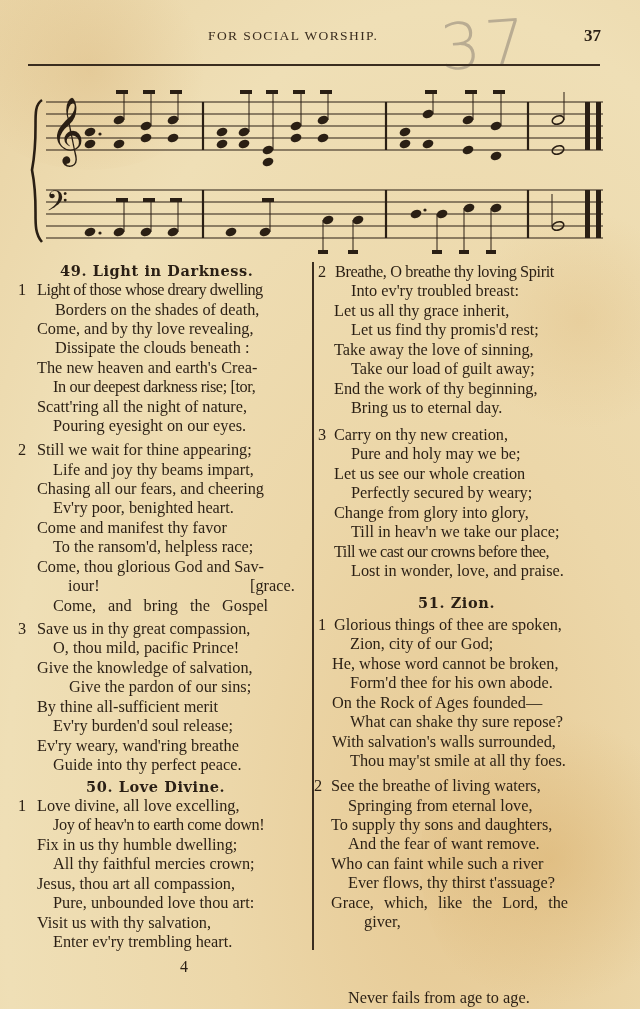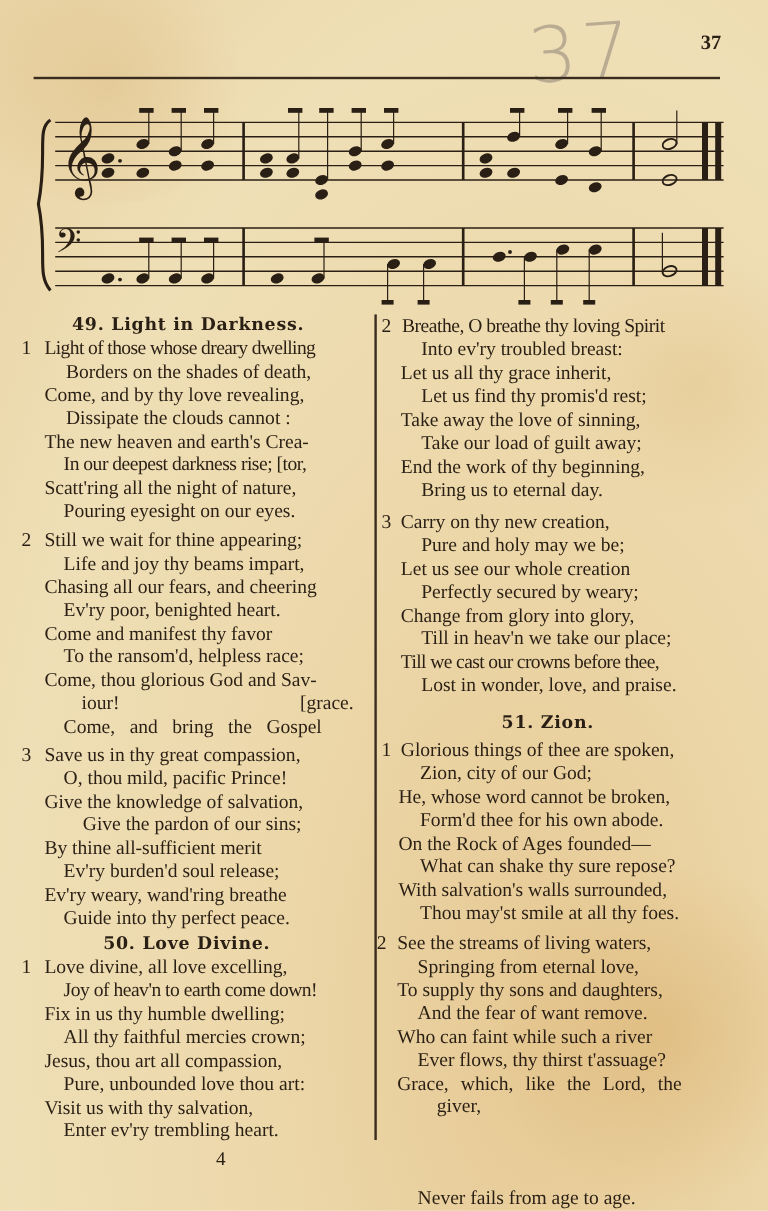--- a/index.html
+++ b/index.html
@@ -28,20 +28,21 @@
     .footer-sig { position:absolute; left:180px; top:958px; font-size:16px; }
   </style>
 </head>
 <body>
 
 <div class="stain" style="left:-40px;top:-30px;width:260px;height:200px;background:radial-gradient(circle, rgba(214,176,116,0.35), rgba(214,176,116,0) 70%);"></div>
 <div class="stain" style="left:420px;top:700px;width:260px;height:320px;background:radial-gradient(circle, rgba(214,170,100,0.45), rgba(214,170,100,0) 70%);"></div>
 <div class="stain" style="left:480px;top:200px;width:200px;height:240px;background:radial-gradient(circle, rgba(222,186,126,0.35), rgba(222,186,126,0) 70%);"></div>
 
 <div class="header">
+  <span class="running-title">FOR SOCIAL WORSHIP.</span>
   <span class="pencil-mark">37</span>
   <span class="page-num">37</span>
 </div>
 <div class="rule-top"></div>
 
 <div class="music">
   <svg width="584" height="166" viewBox="0 0 584 166">
     <g stroke="#2a1f14" stroke-width="1.2" fill="none">
 
       <line x1="18" y1="14" x2="575" y2="14"></line>
@@ -183,21 +184,21 @@
 
 <div class="divider"></div>
 
 <div>
 
   <div class="hymn-title" style="left:60px;top:262px">49. Light in Darkness.</div>
   <span class="verse-num" style="left:18px;top:280px">1</span>
   <div class="line" style="left:37px;top:280px;letter-spacing:-0.5px">Light of those whose dreary dwelling</div>
   <div class="line" style="left:55px;top:300px">Borders on the shades of death,</div>
   <div class="line" style="left:37px;top:319px">Come, and by thy love revealing,</div>
-  <div class="line" style="left:55px;top:338px">Dissipate the clouds cannot :</div>
+  <div class="line" style="left:55px;top:338px">Dissipate the clouds beneath :</div>
   <div class="line" style="left:37px;top:358px">The new heaven and earth's Crea-</div>
   <div class="line" style="left:53px;top:377px;letter-spacing:-0.4px">In our deepest darkness rise; [tor,</div>
   <div class="line" style="left:37px;top:397px">Scatt'ring all the night of nature,</div>
   <div class="line" style="left:53px;top:416px">Pouring eyesight on our eyes.</div>
 
   <span class="verse-num" style="left:18px;top:440px">2</span>
   <div class="line" style="left:37px;top:440px">Still we wait for thine appearing;</div>
   <div class="line" style="left:53px;top:460px">Life and joy thy beams impart,</div>
   <div class="line" style="left:37px;top:479px">Chasing all our fears, and cheering</div>
   <div class="line" style="left:53px;top:498px">Ev'ry poor, benighted heart.</div>
@@ -256,21 +257,21 @@
   <div class="line" style="left:334px;top:615px">Glorious things of thee are spoken,</div>
   <div class="line" style="left:350px;top:634px">Zion, city of our God;</div>
   <div class="line" style="left:332px;top:654px">He, whose word cannot be broken,</div>
   <div class="line" style="left:350px;top:673px">Form'd thee for his own abode.</div>
   <div class="line" style="left:332px;top:693px">On the Rock of Ages founded—</div>
   <div class="line" style="left:350px;top:712px">What can shake thy sure repose?</div>
   <div class="line" style="left:332px;top:732px">With salvation's walls surrounded,</div>
   <div class="line" style="left:350px;top:751px">Thou may'st smile at all thy foes.</div>
 
   <span class="verse-num" style="left:314px;top:776px">2</span>
-  <div class="line" style="left:331px;top:776px">See the streams of living waters,</div>
+  <div class="line" style="left:331px;top:776px">See the breathe of living waters,</div>
   <div class="line" style="left:348px;top:796px">Springing from eternal love,</div>
   <div class="line" style="left:331px;top:815px">To supply thy sons and daughters,</div>
   <div class="line" style="left:348px;top:834px">And the fear of want remove.</div>
   <div class="line" style="left:331px;top:854px">Who can faint while such a river</div>
   <div class="line" style="left:348px;top:873px">Ever flows, thy thirst t'assuage?</div>
   <div class="line" style="left:331px;top:893px;word-spacing:6px">Grace, which, like the Lord, the</div>
   <div class="line" style="left:364px;top:912px">giver,</div>
   <div class="line" style="left:348px;top:988px">Never fails from age to age.</div>
 </div>
 

